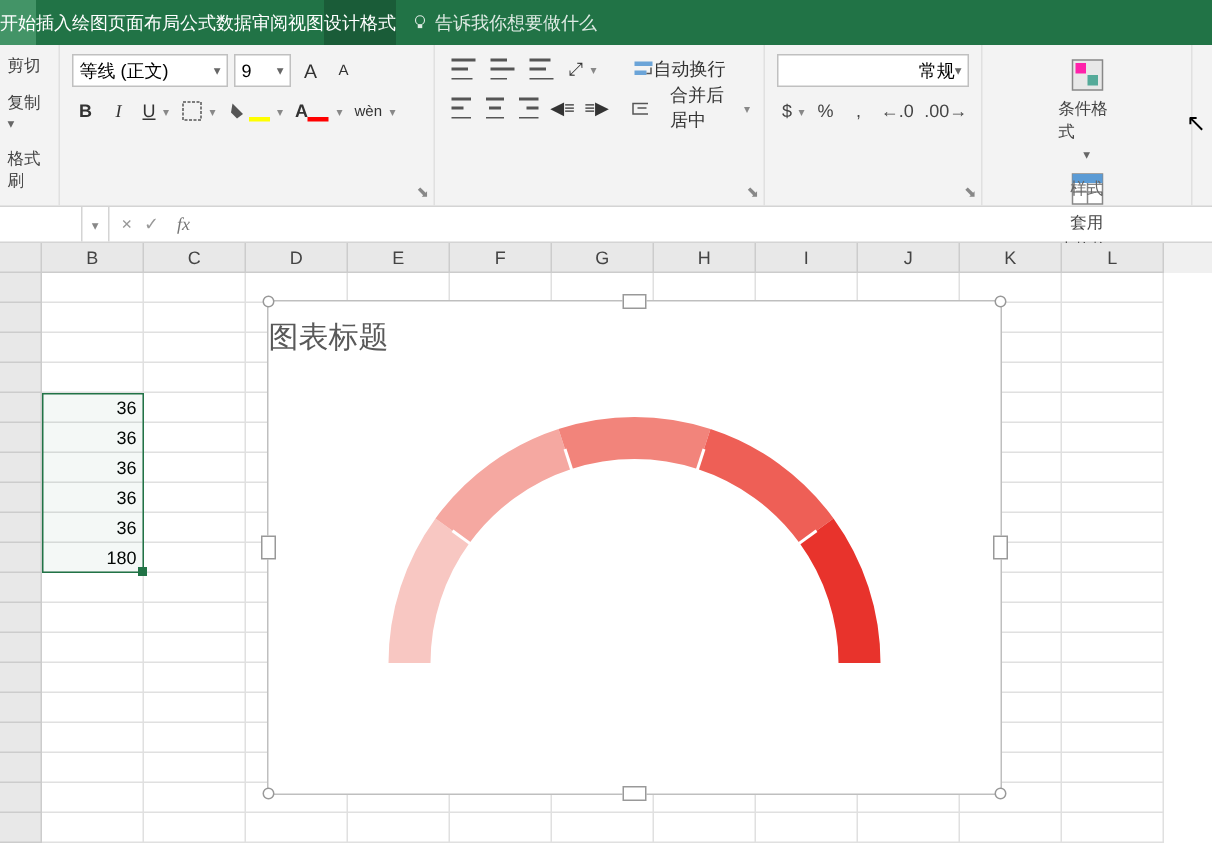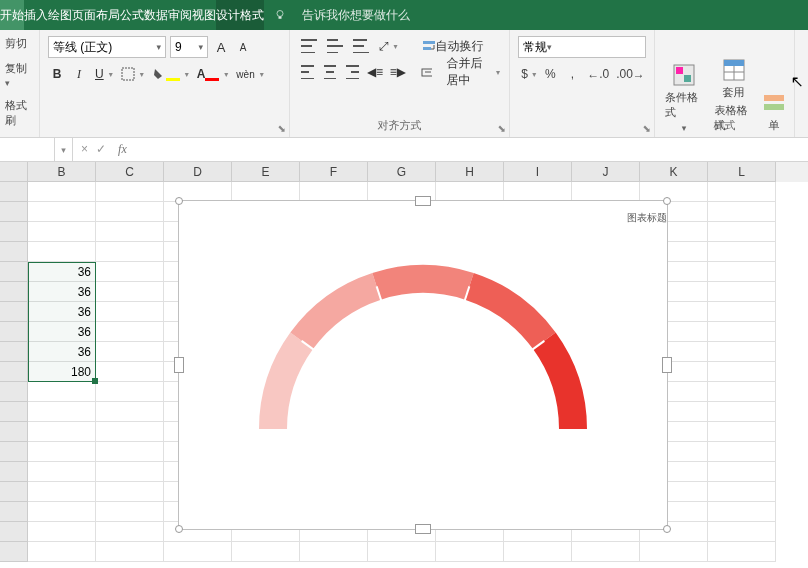--- a/index.html
+++ b/index.html
@@ -1,32 +1,32 @@
 <!DOCTYPE html>
 <html><head>
 <meta charset="utf-8">
 <style>
 *{box-sizing:border-box;margin:0;padding:0;font-family:"Microsoft YaHei",SimSun,sans-serif}
 body{background:#fff;width:808px;height:568px;overflow:hidden;font-size:12px}
 .ribbon-tabs{background:#217346;height:30px;display:flex;align-items:center;color:#fff;font-size:12px}
 .tab{padding:0 0;height:46px;display:flex;align-items:center;cursor:pointer}
 .tab.active{background:#439467}
 .tab.contextual{background:#1a5c38}
-.tell-me{display:flex;align-items:center;gap:16px;padding:0 10px;opacity:.85}
+.tell-me{display:flex;align-items:center;gap:4px;padding:0 10px;opacity:.85}
 .bulb{width:12px;height:12px;display:inline-block}
 .bulb svg{width:12px;height:12px}
 .ribbon-body{background:#f3f3f3;border-bottom:1px solid #d4d4d4;height:108px;display:flex;position:relative}
 .clip-group{width:40px;border-right:1px solid #e0e0e0;padding:4px 2px;display:flex;flex-direction:column;gap:6px;font-size:11px;color:#444}
 .clip-item{padding:2px 3px}
 .rg{border-right:1px solid #e0e0e0;padding:6px 8px 2px;display:flex;flex-direction:column;justify-content:space-between;position:relative}
 .rg-label{text-align:center;font-size:11px;color:#666;padding-bottom:2px}
 .rg-rows{display:flex;flex-direction:column;gap:6px}
 .rrow{display:flex;align-items:center;gap:4px}
 .dd{border:1px solid #c0c0c0;background:#fff;height:22px;display:flex;align-items:center;padding:0 4px;font-size:12px}
-.dd.font{width:118px;justify-content:space-between}
+.dd.font{width:104px;justify-content:space-between}
 .dd.size{width:38px;justify-content:space-between}
 .caret{font-size:9px;color:#666}
 .btn{cursor:pointer;padding:2px 3px;min-width:18px;height:20px;display:inline-flex;align-items:center;justify-content:center;font-size:12px;color:#333}
 .btn.b{font-weight:bold}
 .btn.i{font-style:italic;font-family:serif}
 .btn.u{text-decoration:underline}
 .btn.split{padding-right:10px;position:relative}
 .btn.split:after{content:"▾";font-size:8px;position:absolute;right:1px;color:#888}
 .font-inc{font-size:13px}
 .font-dec{font-size:10px}
@@ -48,21 +48,21 @@
 .rows{display:flex;flex-direction:column}
 .row{display:flex;height:20px}
 .rh{width:28px;border-right:1px solid #ccc;border-bottom:1px solid #ccc;background:#e8e8e8;display:flex;align-items:center;justify-content:center;font-size:11px;color:#444}
 .cell{width:68px;border-right:1px solid #e0e0e0;border-bottom:1px solid #e0e0e0;display:flex;align-items:center;justify-content:flex-end;padding:0 4px;font-size:12px}
 .sel-range{position:absolute;border:1px solid #217346;background:rgba(33,115,70,.05);pointer-events:none}
 .sel-handle{position:absolute;width:6px;height:6px;background:#217346;right:-3px;bottom:-3px}
 .chart-box{position:absolute;border:1px solid #bfbfbf;background:#fff}
 .chart-handle{position:absolute;width:8px;height:8px;background:#fff;border:1px solid #999;border-radius:50%}
 .chart-side{position:absolute;width:10px;height:16px;background:#fff;border:1px solid #999}
 .chart-top{position:absolute;width:16px;height:10px;background:#fff;border:1px solid #999}
-.chart-title{text-align:right;font-size:10px;color:#595959;padding:10px 0 4px}
+.chart-title{text-align:left;font-size:20px;color:#595959;padding:10px 0 4px}
 .gauge{position:relative;width:350px;height:200px;margin:20px auto 0}
 .cursor-arrow{position:absolute;right:4px;top:42px;font-size:16px;color:#000;pointer-events:none}
 </style>
 </head>
 <body>
 
 <div class="ribbon-tabs">
   <div class="tab active">开始</div>
   <div class="tab">插入</div>
   <div class="tab">绘图</div>
@@ -190,44 +190,43 @@
         <span style="width:4px"></span>
         <span class="btn split" style="display:flex;gap:15px">
             <svg width="14" height="14">
               <rect x="1" y="4" width="12" height="7" fill="none" stroke="#555"></rect>
               <path d="M4 7 L10 7" stroke="#555"></path>
             </svg>
             <span>合并后居中</span>
           </span>
       </div>
     </div>
-    <div class="rg-label">对齐方式</div>
     <div class="corner">⬊</div>
   </div>
 
   <div class="rg" style="width:145px">
     <div class="rg-rows">
       <div class="rrow">
-        <div class="dd" style="width:130px;justify-content:flex-start">
+        <div class="dd" style="width:130px;justify-content:flex-end">
           <span>常规</span>
             <span class="caret">▾</span>
         </div>
       </div>
       <div class="rrow">
         <span class="btn num-btn split">$</span>
         <span class="btn num-btn">%</span>
         <span class="btn num-btn">,</span>
         <span class="btn num-btn">←.0</span>
         <span class="btn num-btn">.00→</span>
       </div>
     </div>
     <div class="corner">⬊</div>
   </div>
 
-  <div class="rg" style="width:140px;flex-direction:row;align-items:flex-end;gap:2px">
+  <div class="rg" style="width:140px;flex-direction:column;align-items:center;gap:2px">
     <div class="big-btn">
       <svg width="24" height="24">
           <rect x="2" y="2" width="20" height="20" fill="#e8e8e8" stroke="#888"></rect>
           <rect x="4" y="4" width="7" height="7" fill="#f2a"></rect>
           <rect x="12" y="12" width="7" height="7" fill="#5a9"></rect>
         </svg>
       <span>条件格式</span>
         <span class="caret">▾</span>
     </div>
     <div class="big-btn">

